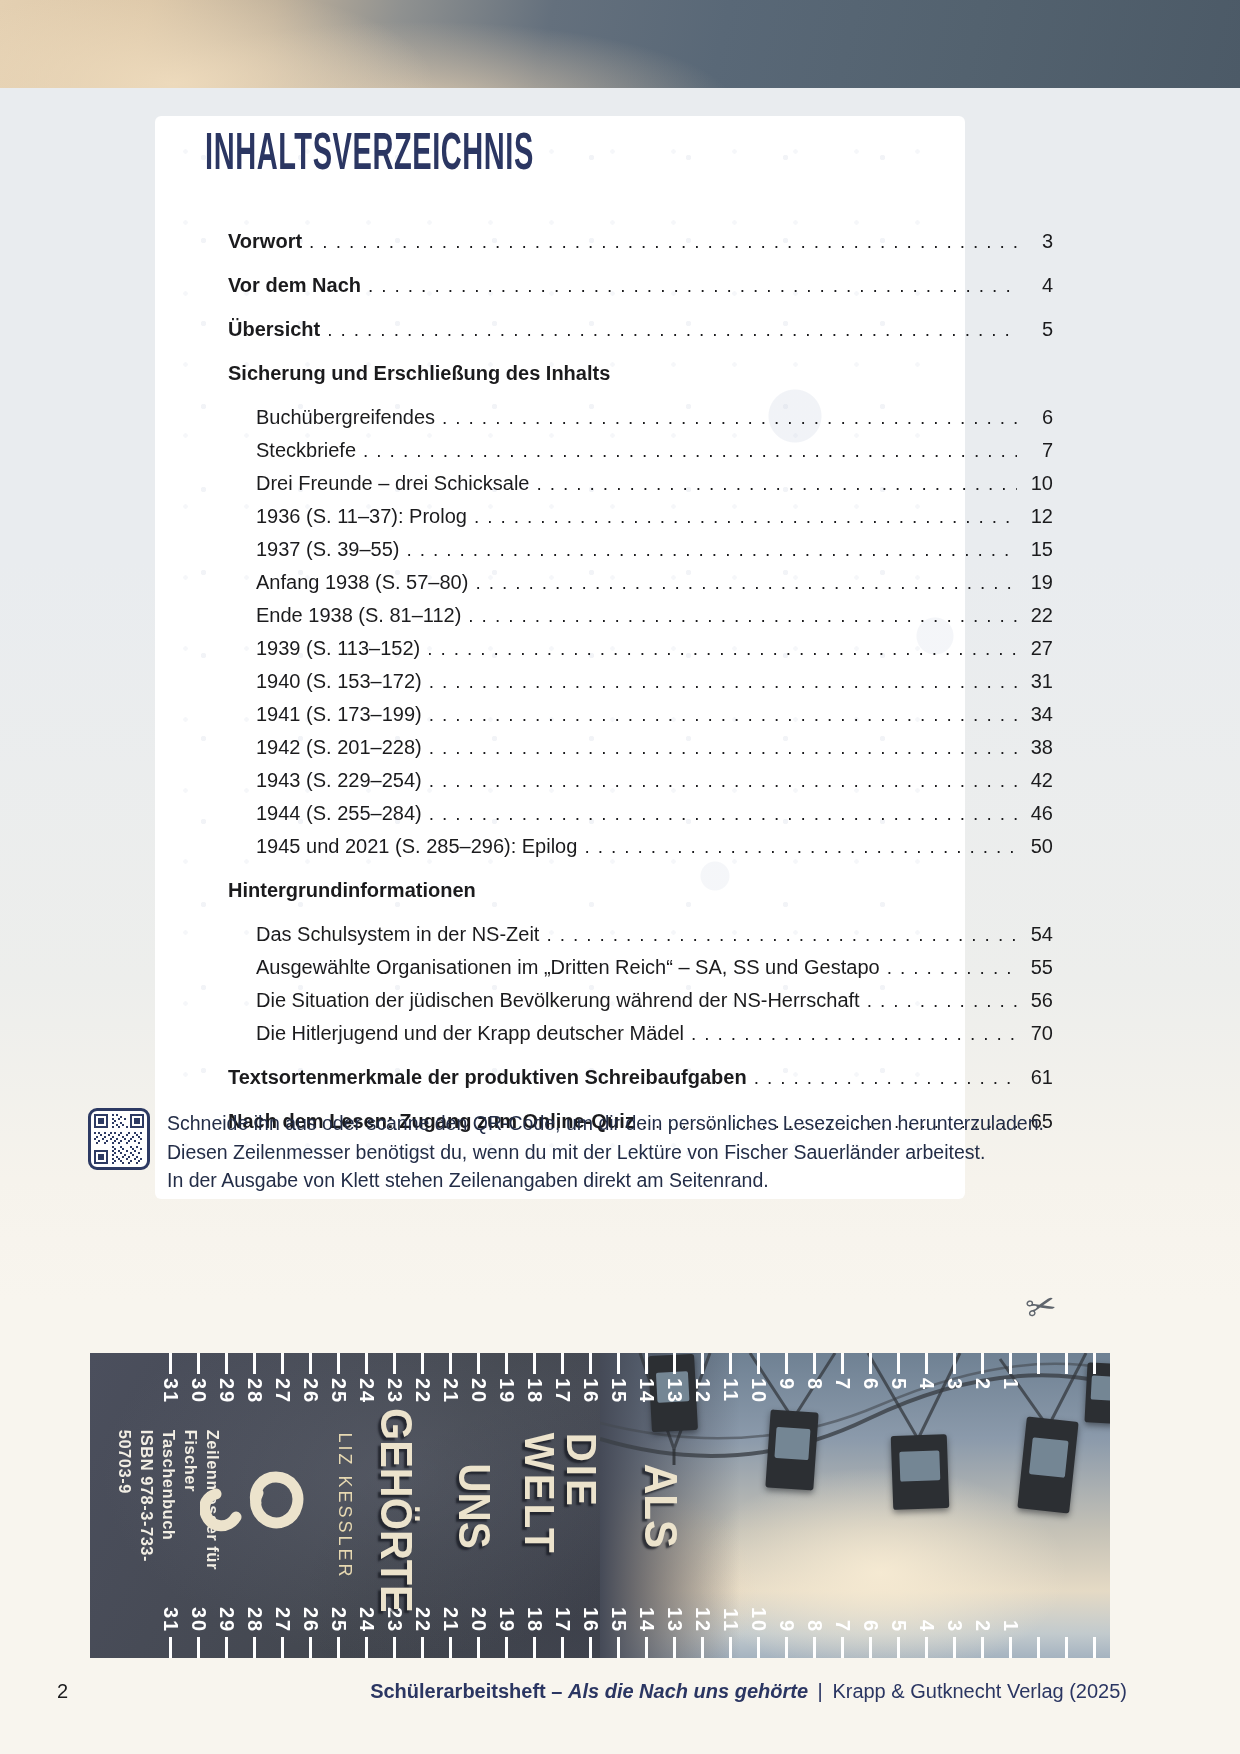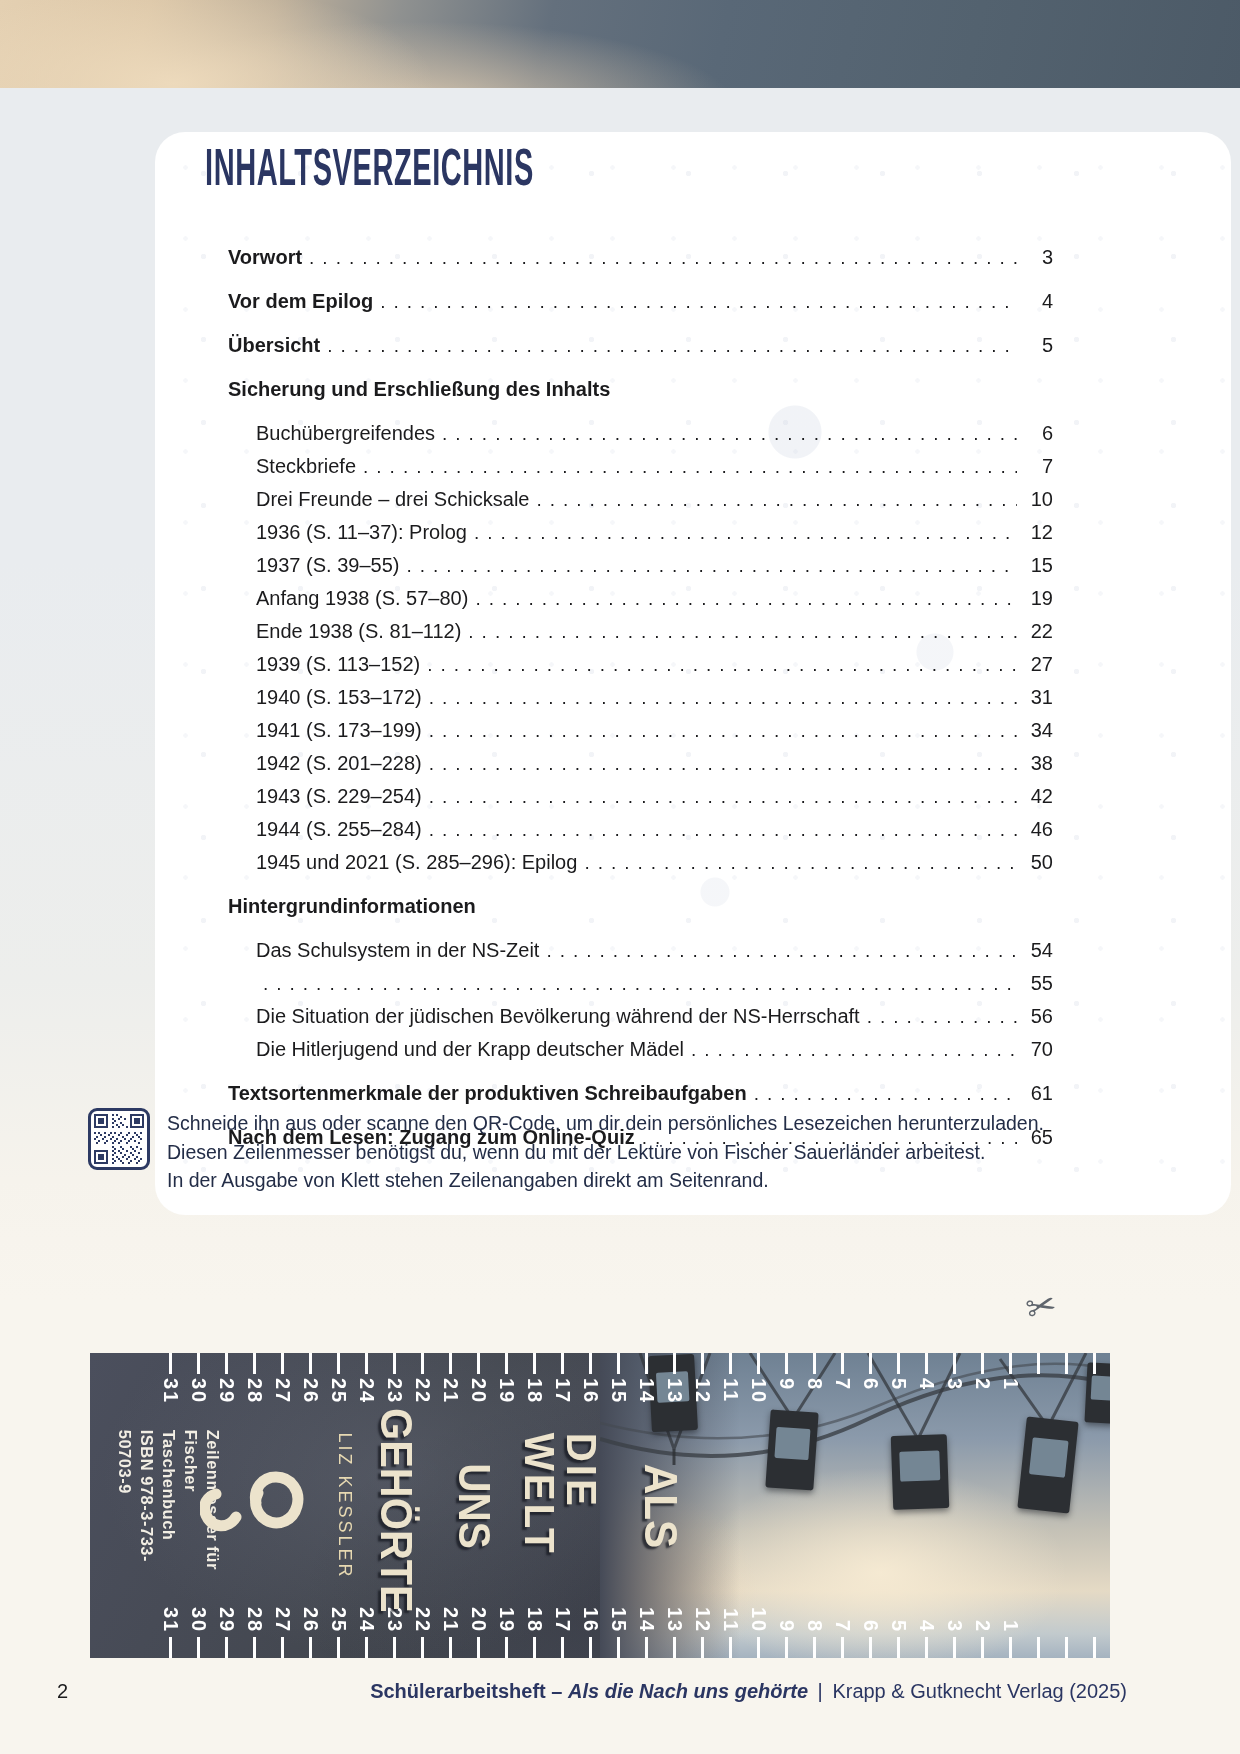--- a/index.html
+++ b/index.html
@@ -8,22 +8,22 @@
         background:linear-gradient(180deg,#e9ecef 0px,#e9ecef 560px,#edeeec 980px,#f6f3ec 1180px,#f8f5ee 1300px,#f8f5ee 100%);}
 
   
   .sky-header{position:absolute; left:0; top:0; width:1240px; height:88px;
     background:
       radial-gradient(ellipse 420px 160px at 14% 95%, rgba(238,219,189,.95), rgba(238,219,189,0) 62%),
       radial-gradient(ellipse 520px 140px at 34% 120%, rgba(226,206,178,.85), rgba(226,206,178,0) 60%),
       linear-gradient(103deg,#e4d0b2 0%,#dcc7a8 12%,#c0b19b 22%,#8f9190 32%,#64707d 44%,#596877 58%,#53626f 78%,#4c5a67 100%);}
 
   
-  .card{position:absolute; left:155px; top:132px; width:1076px; height:1083px; background:#ffffff;
-    border-radius:30px;
+  .card{position:absolute; left:155px; top:116px; width:810px; height:1083px; background:#ffffff;
+    border-radius:6px;
     background-image:
       radial-gradient(circle at 640px 300px, rgba(205,212,226,.28) 0 26px, rgba(205,212,226,0) 27px),
       radial-gradient(circle at 780px 520px, rgba(205,212,226,.22) 0 18px, rgba(205,212,226,0) 19px),
       radial-gradient(circle at 560px 760px, rgba(205,212,226,.20) 0 14px, rgba(205,212,226,0) 15px),
       radial-gradient(circle, rgba(203,210,224,.25) 0 2.5px, transparent 3px),
       radial-gradient(circle, rgba(203,210,224,.18) 0 2px, transparent 2.5px);
     background-size:auto,auto,auto,97px 83px,61px 71px;}
   .toc-title{position:absolute; left:50px; top:7px; margin:0; color:#2b3662; font-size:50px; line-height:56px; font-weight:800; white-space:nowrap;}
   .toc-title .condensed{display:inline-block; transform:scale(0.58,1.04); transform-origin:left center; letter-spacing:1px;}
 
@@ -106,21 +106,21 @@
 
   <div class="card">
     <h1 class="toc-title"><span class="condensed">INHALTSVERZEICHNIS</span></h1>
     <div class="toc">
         <div class="toc-row main">
           <span class="toc-label">Vorwort</span>
           <span class="leader"></span>
           <span class="toc-page">3</span>
         </div>
         <div class="toc-row main">
-          <span class="toc-label">Vor dem Epilog</span>
+          <span class="toc-label">Vor dem Nach</span>
           <span class="leader"></span>
           <span class="toc-page">4</span>
         </div>
         <div class="toc-row main">
           <span class="toc-label">Übersicht</span>
           <span class="leader"></span>
           <span class="toc-page">5</span>
         </div>
         <div class="toc-row section">
           <span class="toc-label">Sicherung und Erschließung des Inhalts</span>
@@ -197,20 +197,21 @@
         </div>
         <div class="toc-row section">
           <span class="toc-label">Hintergrundinformationen</span>
         </div>
         <div class="toc-row sub first-sub">
           <span class="toc-label">Das Schulsystem in der NS-Zeit</span>
           <span class="leader"></span>
           <span class="toc-page">54</span>
         </div>
         <div class="toc-row sub">
+          <span class="toc-label">Ausgewählte Organisationen im „Dritten Reich“ – SA, SS und Gestapo</span>
           <span class="leader"></span>
           <span class="toc-page">55</span>
         </div>
         <div class="toc-row sub">
           <span class="toc-label">Die Situation der jüdischen Bevölkerung während der NS-Herrschaft</span>
           <span class="leader"></span>
           <span class="toc-page">56</span>
         </div>
         <div class="toc-row sub">
           <span class="toc-label">Die Hitlerjugend und der Krapp deutscher Mädel</span>

